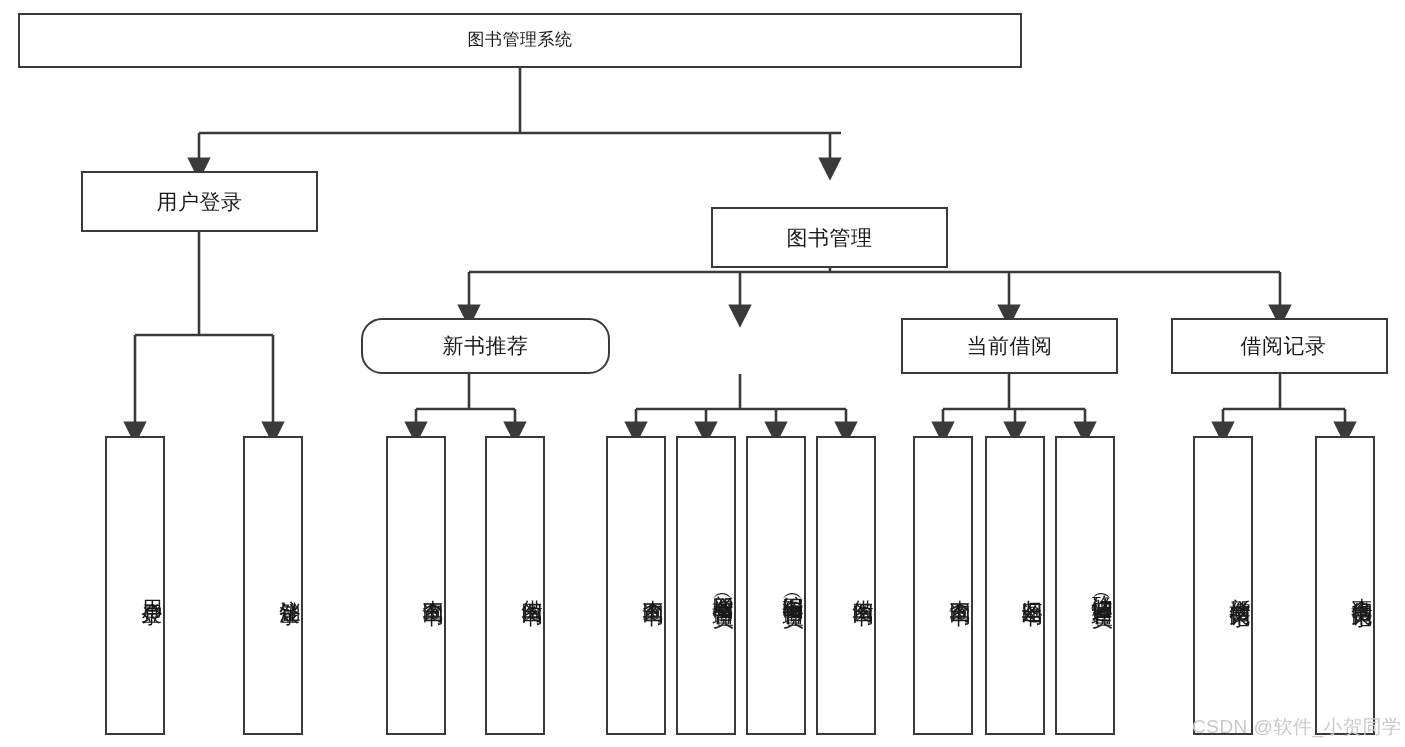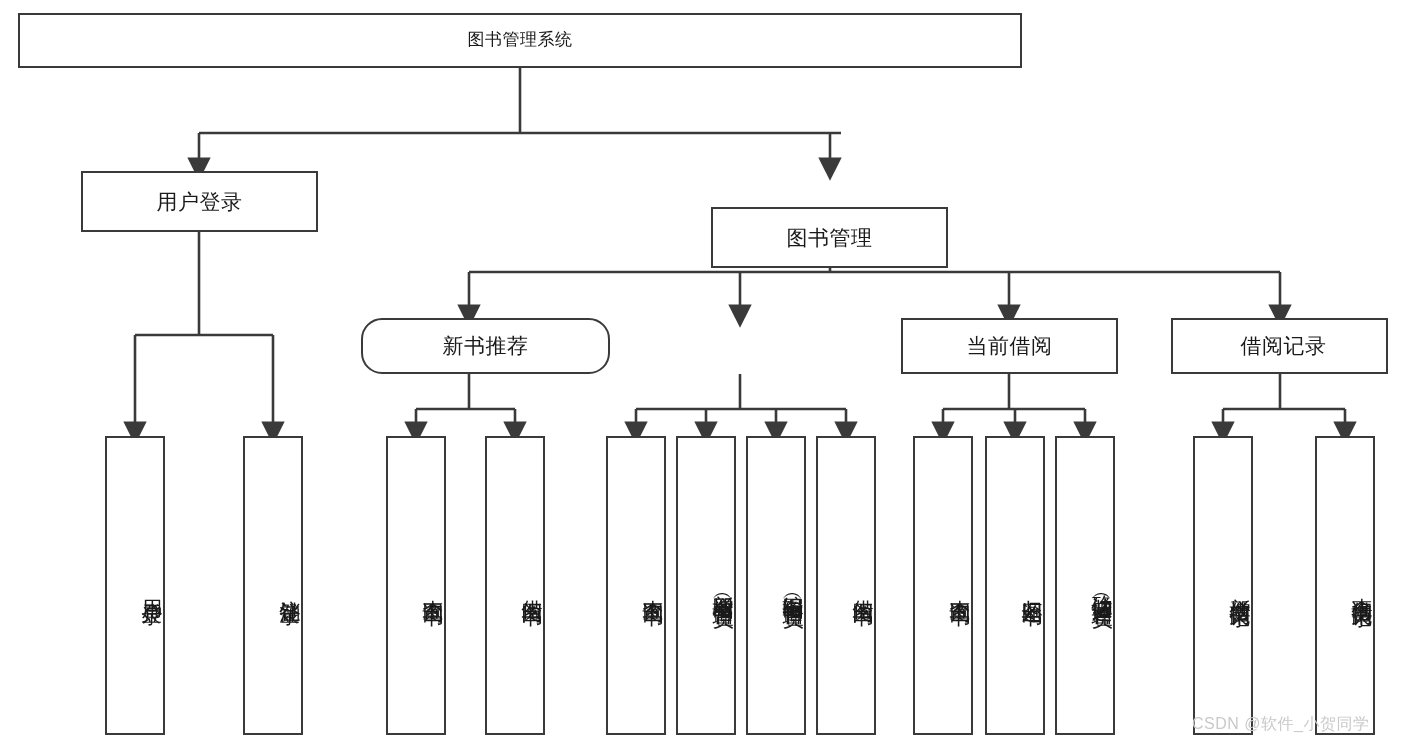--- a/index.html
+++ b/index.html
@@ -54,21 +54,21 @@
     justify-content: center;
     padding-top: 2px;
   }
   .node-v span {
     display: block;
     writing-mode: vertical-rl;
     text-orientation: upright;
   }
   .watermark {
     position: absolute;
-    font-size: 16px;
+    font-size: 19px;
     color: #c9c9c9;
     white-space: nowrap;
     letter-spacing: 0.5px;
   }
 </style>
 </head>
 <body>
 
 <div id="canvas">
 

